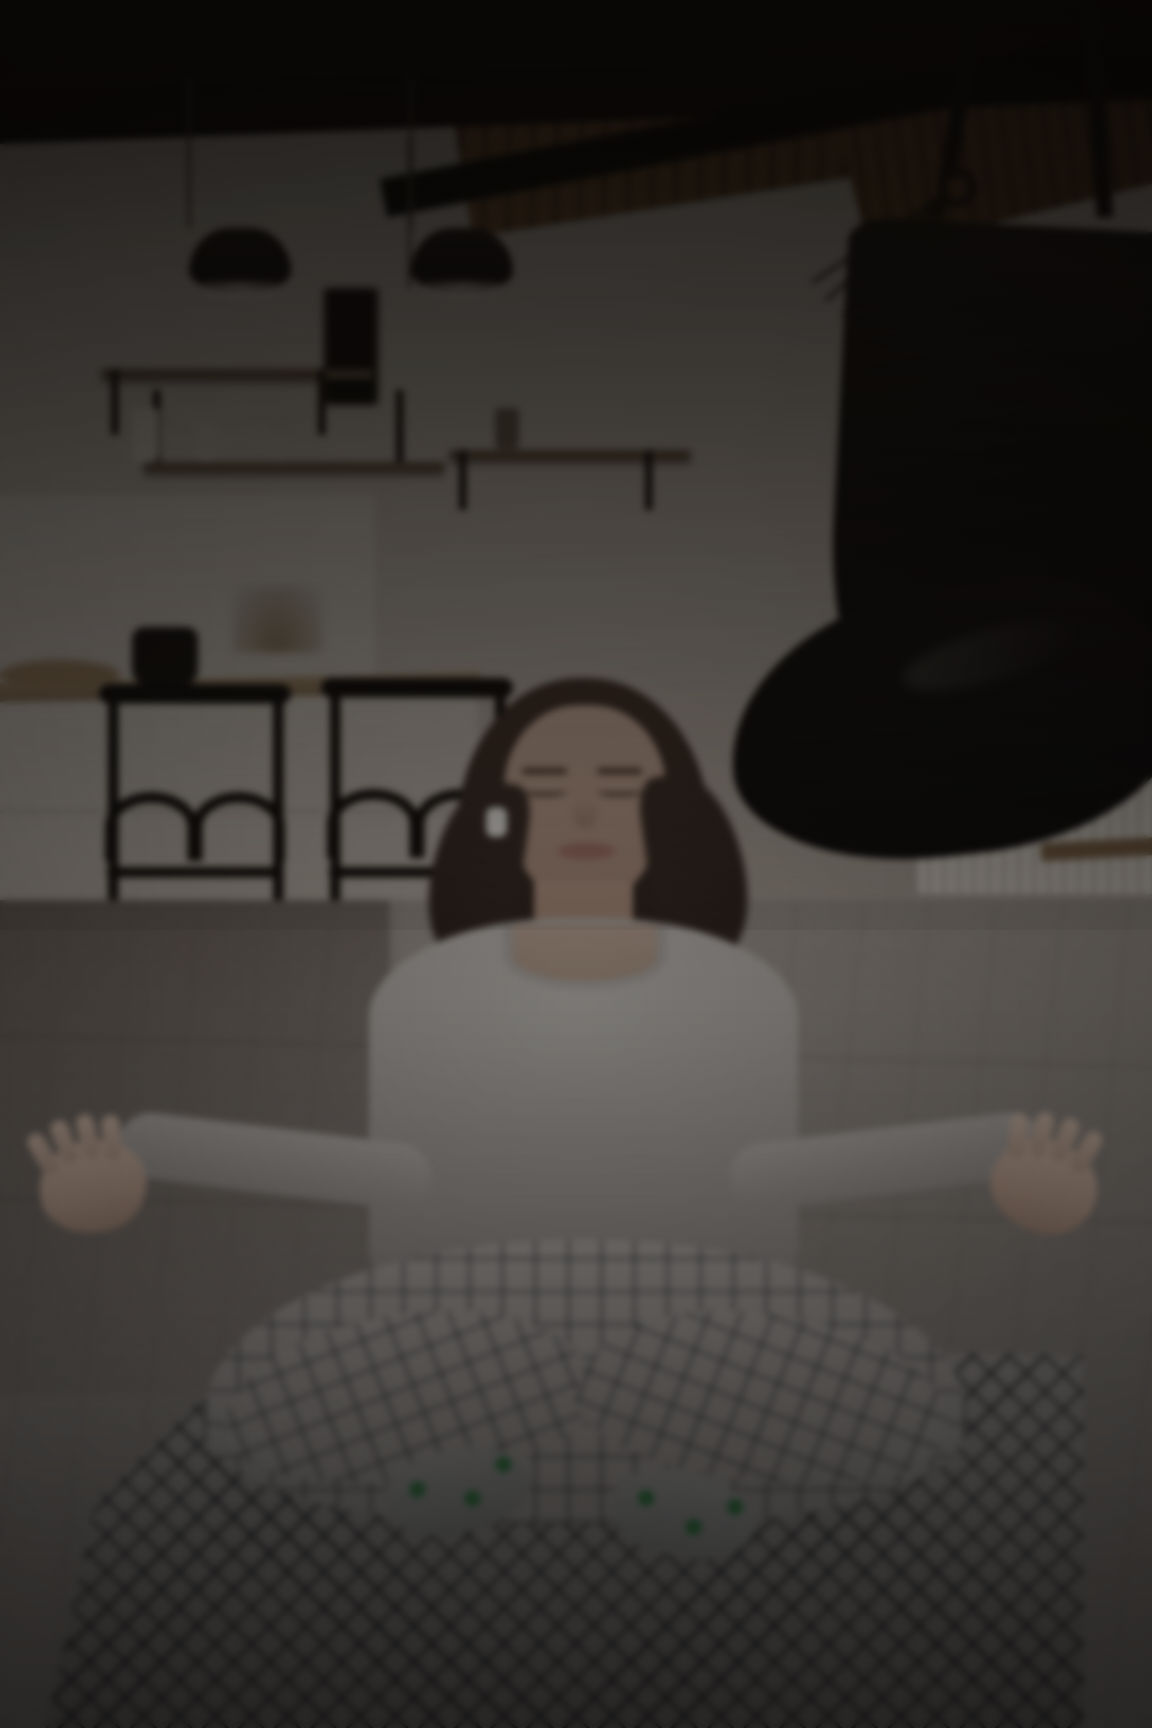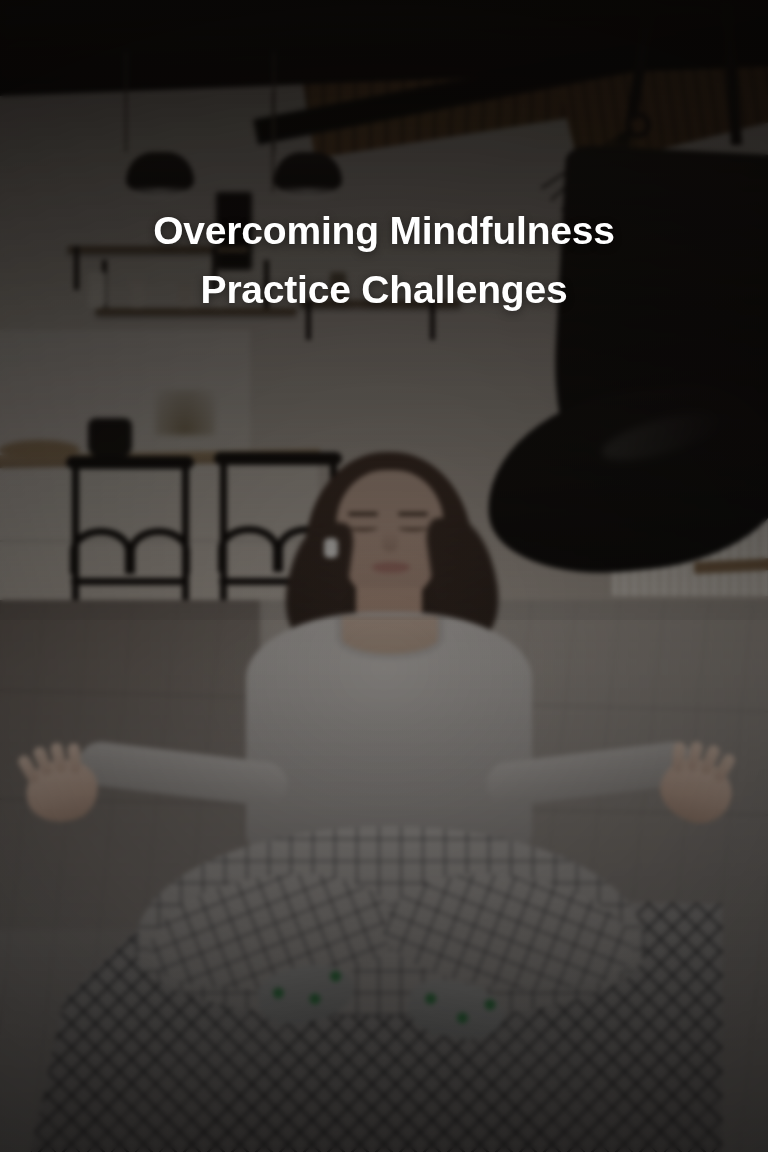--- a/index.html
+++ b/index.html
@@ -559,17 +559,16 @@
       <div class="sock sock-l"></div>
       <div class="sock sock-r"></div>
     </div>
 
     <div class="photo-blur"></div>
     <div class="top-scrim"></div>
     <div class="grade"></div>
   </div>
 
   <div class="overlay">
-    <div class="headline">Overcoming Mindfulness Practice Challenges</div>
   </div>
 
 
 </div>
 
 </body></html>

